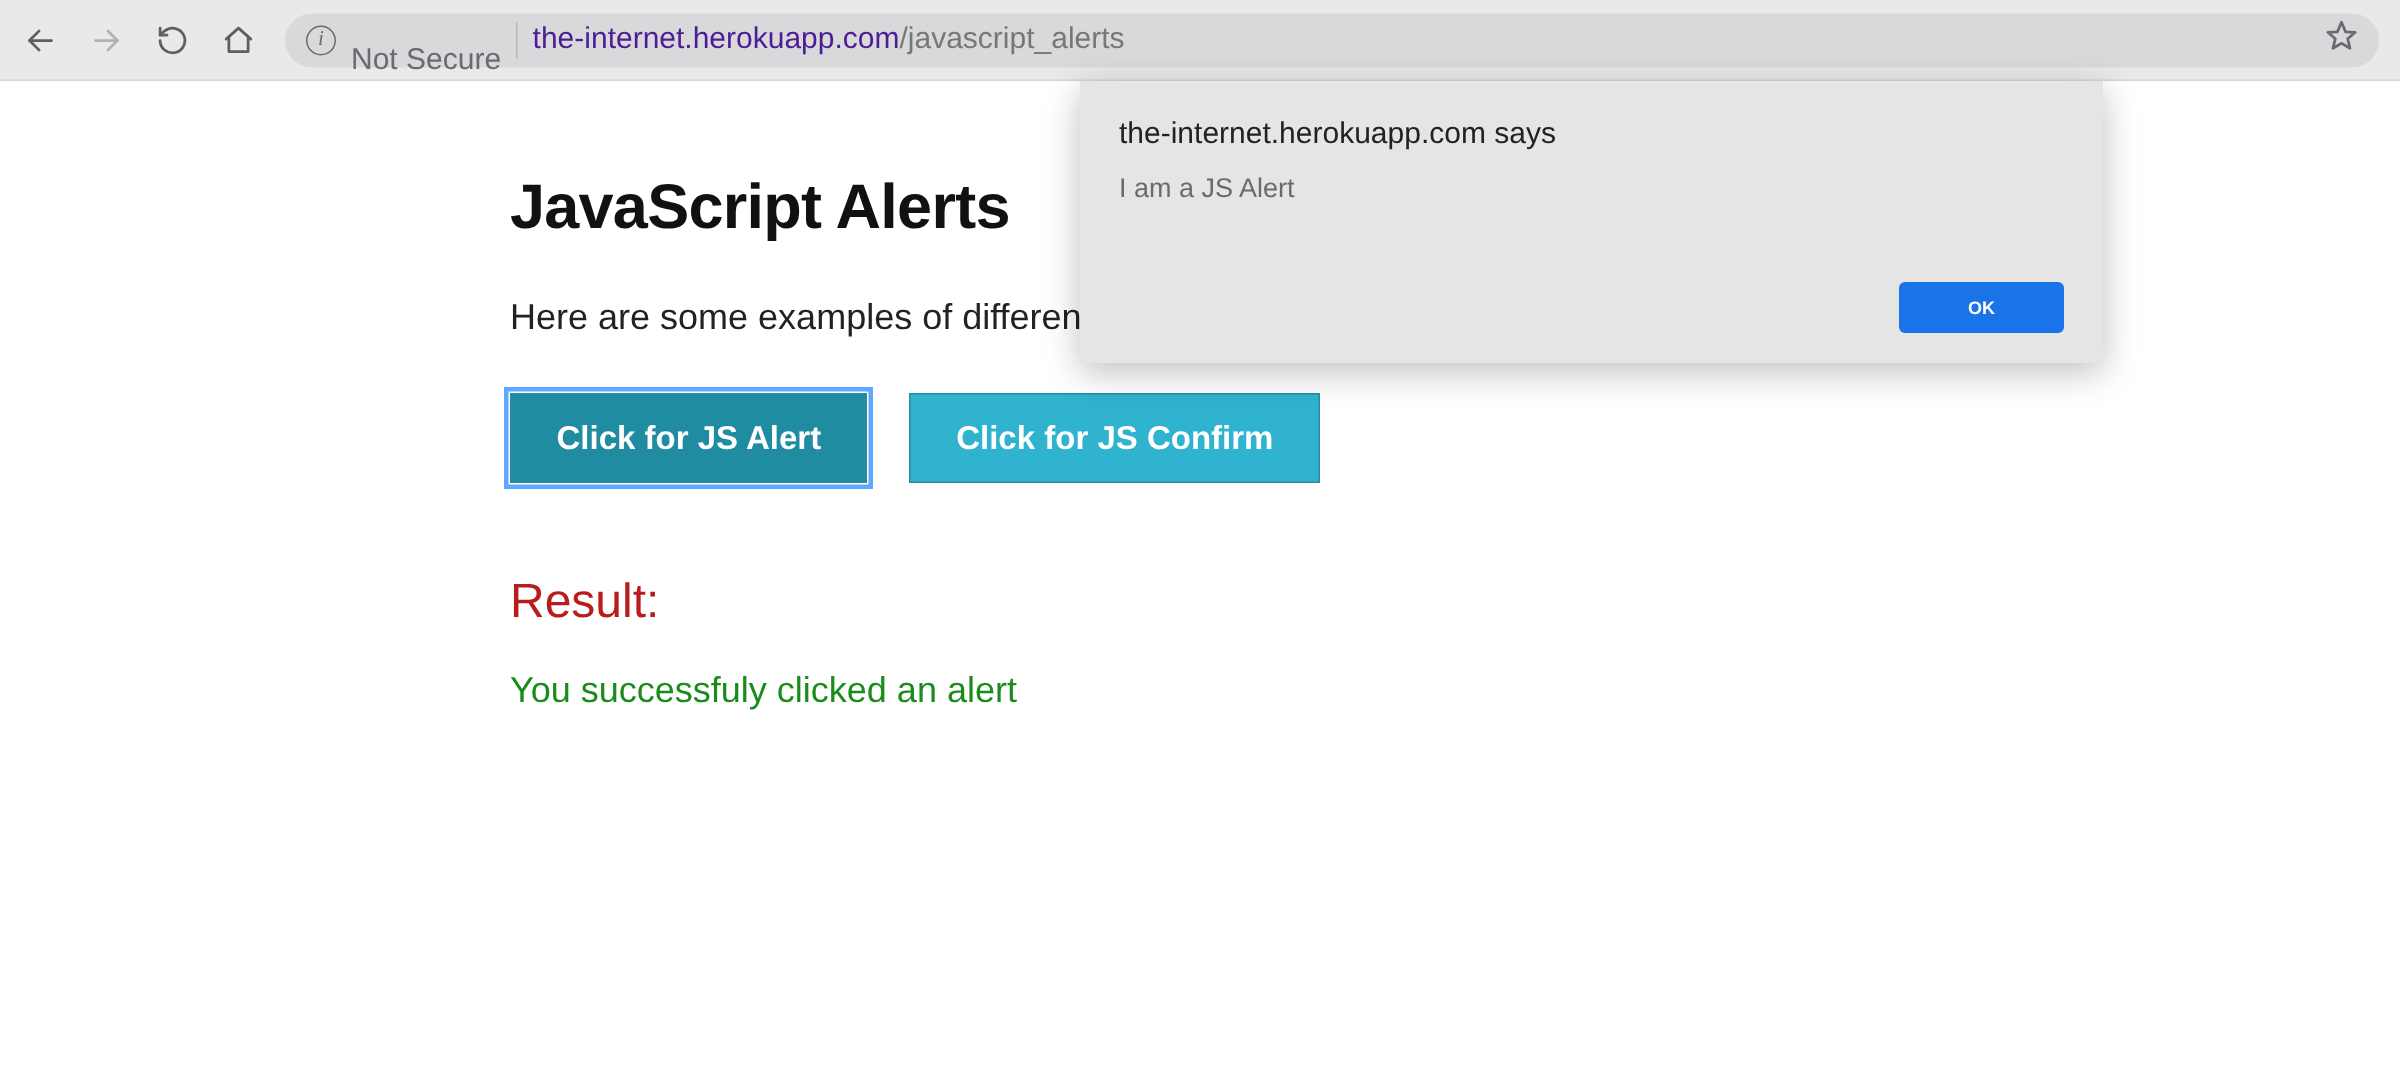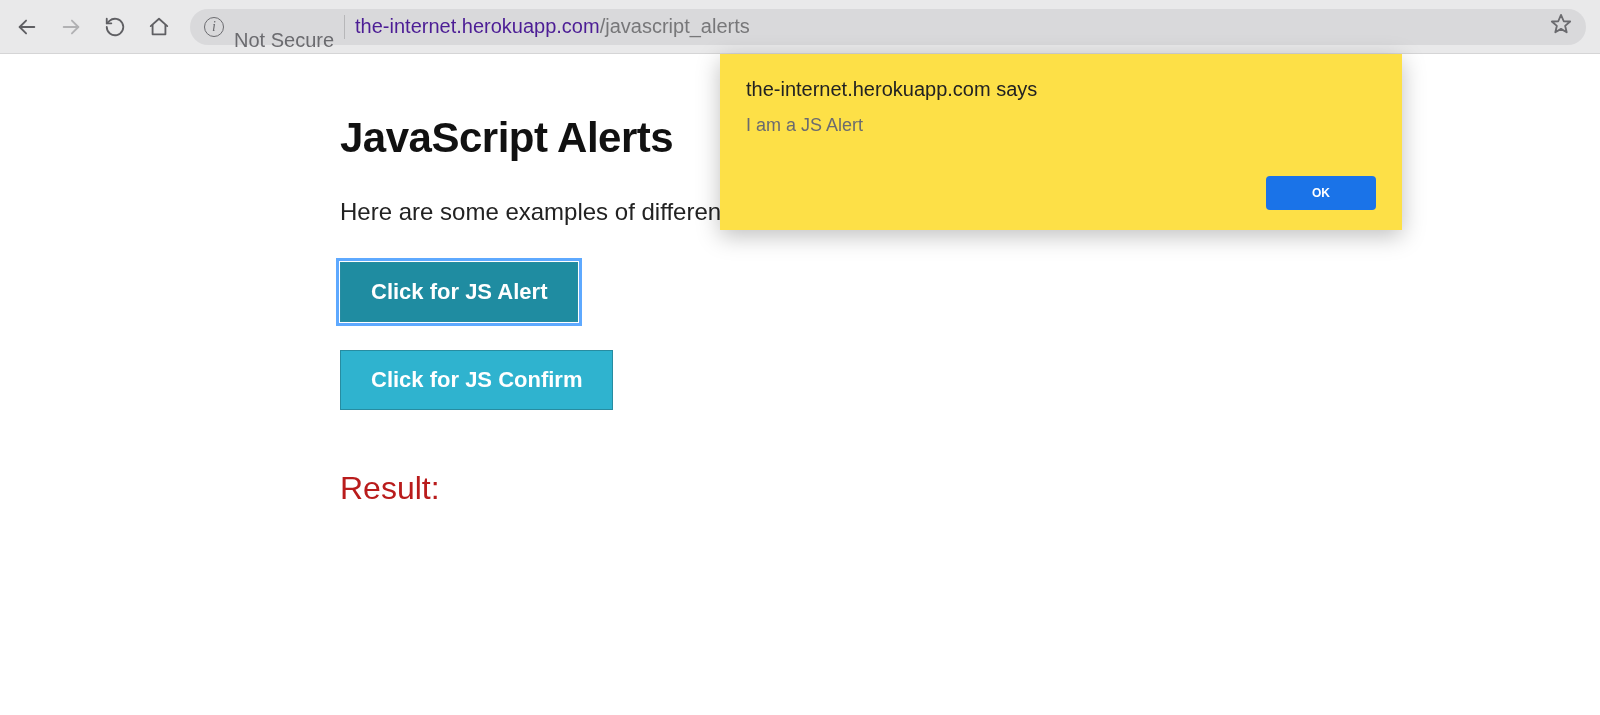--- a/index.html
+++ b/index.html
@@ -51,21 +51,21 @@
     font-weight: 800;
     color:#111;
     margin-bottom: 36px;
     letter-spacing:-0.5px;
   }
   .page-intro {
     font-size: 24px;
     color:#222;
     margin-bottom: 36px;
   }
-  .btn-list { list-style:none; display:flex; flex-direction:column; gap:28px; margin-bottom:60px; }
+  .btn-list { list-style:none; display:flex; gap:28px; margin-bottom:60px; }
   .js-btn {
     background:#2fb3cf;
     color:#fff;
     font-size:22px;
     font-weight:700;
     border:1px solid #278ca1;
     padding:16px 30px;
     display:inline-block;
     cursor:pointer;
     width:fit-content;
@@ -84,35 +84,35 @@
   .result-text {
     font-size:24px;
     color:#1a8c1a;
   }
   
   .alert-dialog {
     position:absolute;
     top:54px;
     left:720px;
     width:682px;
-    background:#fde047;
+    background:#e5e5e5;
     box-shadow:0 6px 22px rgba(0,0,0,0.25);
     padding:24px 26px 20px 26px;
     z-index:50;
   }
   .alert-title {
     font-size:20px;
     color:#222;
     margin-bottom:14px;
     font-weight:400;
   }
   .alert-message {
     font-size:18px;
     color:#6b6b6f;
-    margin-bottom:40px;
+    margin-bottom:52px;
   }
   .alert-actions { display:flex; justify-content:flex-end; }
   .alert-ok {
     background:#1a73e8;
     color:#fff;
     font-size:12px;
     font-weight:600;
     border:none;
     border-radius:4px;
     padding:10px 46px;
@@ -170,20 +170,21 @@
   <ul class="btn-list">
     <li>
       <button class="js-btn focused">Click for JS Alert</button>
     </li>
     <li>
       <button class="js-btn">Click for JS Confirm</button>
     </li>
   </ul>
 
   <h2 class="result-heading">Result:</h2>
+  <p class="result-text">You successfuly clicked an alert</p>
 </div>
 
 <div class="alert-dialog">
   <div class="alert-title">the-internet.herokuapp.com says</div>
   <div class="alert-message">I am a JS Alert</div>
   <div class="alert-actions">
     <button class="alert-ok">OK</button>
   </div>
 </div>
 

